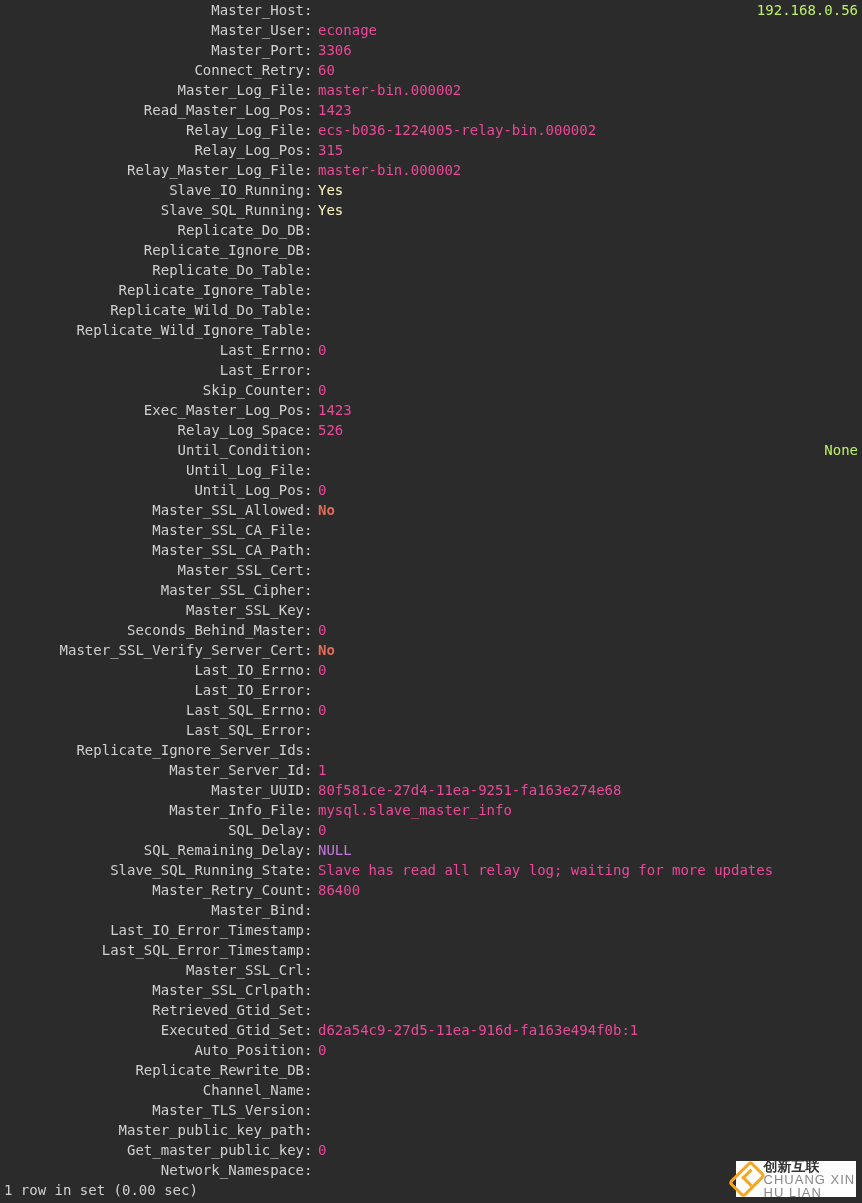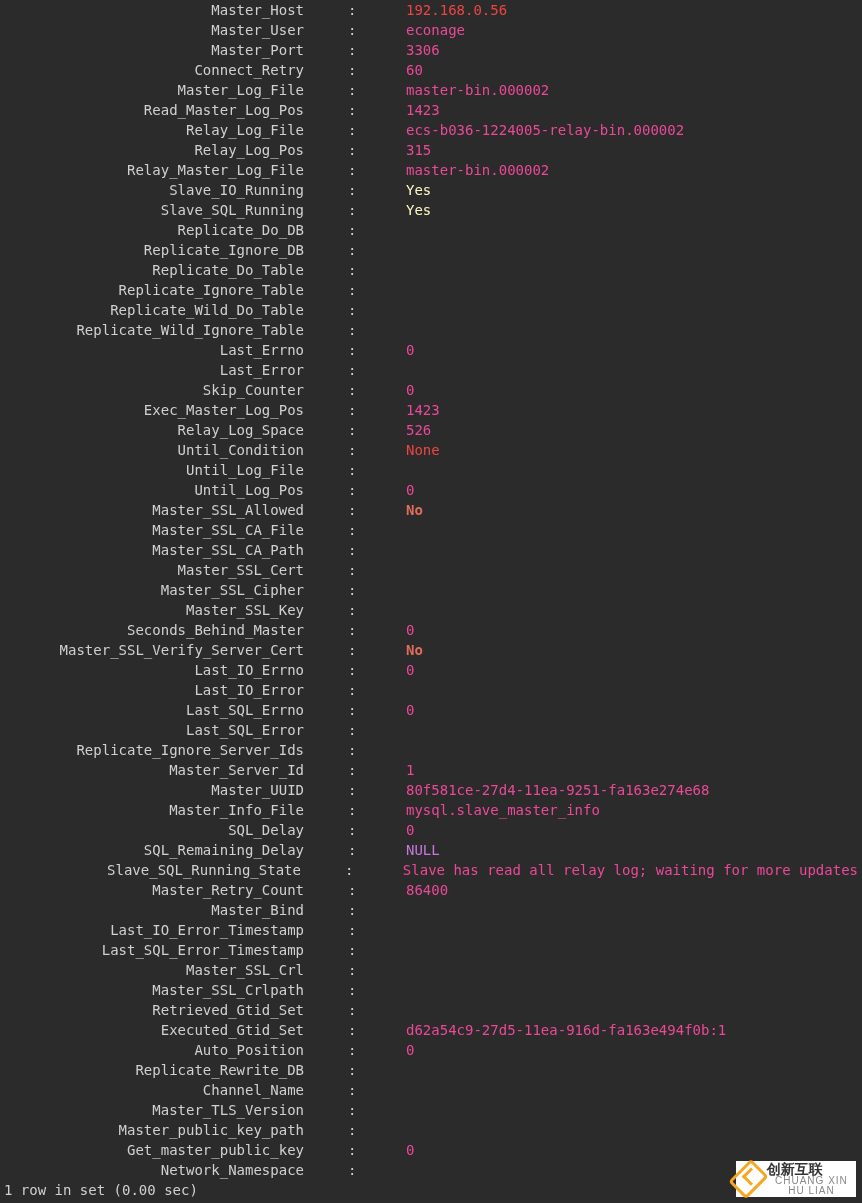--- a/index.html
+++ b/index.html
@@ -1,37 +1,37 @@
 <!DOCTYPE html>
 <html><head>
 <meta charset="utf-8">
 <style>
   html,body{margin:0;padding:0;background:#2b2b2b;color:#d0d0d0;
             font-family:"DejaVu Sans Mono","Menlo","Consolas",monospace;
             font-size:14px;line-height:20px;width:862px;}
   .terminal{white-space:pre;padding:0 4px;}
-  .row{display:flex;gap:44px;}
+  .row{display:flex;}
   .label{width:300px;text-align:right;color:#d0d0d0;}
   .colon{width:10px;text-align:left;color:#d0d0d0;}
   .value{flex:1;color:#ec4899;padding-left:4px;}
-  .v-magenta{color:#ef4444;}
+  .v-magenta{color:#bef264;text-align:right;}
   .v-green{color:#fef9c3;}
   .v-red{color:#e06c5c;font-weight:bold;}
   .v-purple{color:#c678dd;}
   .footer{padding-left:4px;}
   .logo{position:absolute;bottom:6px;right:6px;width:120px;height:36px;
         background:#fff;display:flex;align-items:center;justify-content:center;
         font-family:sans-serif;}
   .logo .mark{width:26px;height:26px;border:3px solid #f5a623;border-radius:4px;
               position:relative;margin-right:6px;transform:rotate(45deg);}
   .logo .mark::after{content:"";position:absolute;left:3px;top:3px;width:10px;height:10px;
                      border-left:3px solid #f5a623;border-bottom:3px solid #f5a623;}
   .logo .txt{display:flex;flex-direction:column;line-height:1;}
   .logo .txt .big{font-size:14px;font-weight:bold;color:#333;}
-  .logo .txt .small{font-size:10px;color:#888;letter-spacing:1px;text-align:center;}
+  .logo .txt .small{font-size:13px;color:#888;letter-spacing:1px;}
   body{position:relative;height:1203px;overflow:hidden;}
 </style>
 </head>
 <body>
 
 <div class="terminal" id="term"><div class="row"><span class="label">Master_Host</span><span class="colon">:</span><span class="value v-magenta">192.168.0.56</span></div><div class="row"><span class="label">Master_User</span><span class="colon">:</span><span class="value">econage</span></div><div class="row"><span class="label">Master_Port</span><span class="colon">:</span><span class="value">3306</span></div><div class="row"><span class="label">Connect_Retry</span><span class="colon">:</span><span class="value">60</span></div><div class="row"><span class="label">Master_Log_File</span><span class="colon">:</span><span class="value">master-bin.000002</span></div><div class="row"><span class="label">Read_Master_Log_Pos</span><span class="colon">:</span><span class="value">1423</span></div><div class="row"><span class="label">Relay_Log_File</span><span class="colon">:</span><span class="value">ecs-b036-1224005-relay-bin.000002</span></div><div class="row"><span class="label">Relay_Log_Pos</span><span class="colon">:</span><span class="value">315</span></div><div class="row"><span class="label">Relay_Master_Log_File</span><span class="colon">:</span><span class="value">master-bin.000002</span></div><div class="row"><span class="label">Slave_IO_Running</span><span class="colon">:</span><span class="value v-green">Yes</span></div><div class="row"><span class="label">Slave_SQL_Running</span><span class="colon">:</span><span class="value v-green">Yes</span></div><div class="row"><span class="label">Replicate_Do_DB</span><span class="colon">:</span><span class="value"></span></div><div class="row"><span class="label">Replicate_Ignore_DB</span><span class="colon">:</span><span class="value"></span></div><div class="row"><span class="label">Replicate_Do_Table</span><span class="colon">:</span><span class="value"></span></div><div class="row"><span class="label">Replicate_Ignore_Table</span><span class="colon">:</span><span class="value"></span></div><div class="row"><span class="label">Replicate_Wild_Do_Table</span><span class="colon">:</span><span class="value"></span></div><div class="row"><span class="label">Replicate_Wild_Ignore_Table</span><span class="colon">:</span><span class="value"></span></div><div class="row"><span class="label">Last_Errno</span><span class="colon">:</span><span class="value">0</span></div><div class="row"><span class="label">Last_Error</span><span class="colon">:</span><span class="value"></span></div><div class="row"><span class="label">Skip_Counter</span><span class="colon">:</span><span class="value">0</span></div><div class="row"><span class="label">Exec_Master_Log_Pos</span><span class="colon">:</span><span class="value">1423</span></div><div class="row"><span class="label">Relay_Log_Space</span><span class="colon">:</span><span class="value">526</span></div><div class="row"><span class="label">Until_Condition</span><span class="colon">:</span><span class="value v-magenta">None</span></div><div class="row"><span class="label">Until_Log_File</span><span class="colon">:</span><span class="value"></span></div><div class="row"><span class="label">Until_Log_Pos</span><span class="colon">:</span><span class="value">0</span></div><div class="row"><span class="label">Master_SSL_Allowed</span><span class="colon">:</span><span class="value v-red">No</span></div><div class="row"><span class="label">Master_SSL_CA_File</span><span class="colon">:</span><span class="value"></span></div><div class="row"><span class="label">Master_SSL_CA_Path</span><span class="colon">:</span><span class="value"></span></div><div class="row"><span class="label">Master_SSL_Cert</span><span class="colon">:</span><span class="value"></span></div><div class="row"><span class="label">Master_SSL_Cipher</span><span class="colon">:</span><span class="value"></span></div><div class="row"><span class="label">Master_SSL_Key</span><span class="colon">:</span><span class="value"></span></div><div class="row"><span class="label">Seconds_Behind_Master</span><span class="colon">:</span><span class="value">0</span></div><div class="row"><span class="label">Master_SSL_Verify_Server_Cert</span><span class="colon">:</span><span class="value v-red">No</span></div><div class="row"><span class="label">Last_IO_Errno</span><span class="colon">:</span><span class="value">0</span></div><div class="row"><span class="label">Last_IO_Error</span><span class="colon">:</span><span class="value"></span></div><div class="row"><span class="label">Last_SQL_Errno</span><span class="colon">:</span><span class="value">0</span></div><div class="row"><span class="label">Last_SQL_Error</span><span class="colon">:</span><span class="value"></span></div><div class="row"><span class="label">Replicate_Ignore_Server_Ids</span><span class="colon">:</span><span class="value"></span></div><div class="row"><span class="label">Master_Server_Id</span><span class="colon">:</span><span class="value">1</span></div><div class="row"><span class="label">Master_UUID</span><span class="colon">:</span><span class="value">80f581ce-27d4-11ea-9251-fa163e274e68</span></div><div class="row"><span class="label">Master_Info_File</span><span class="colon">:</span><span class="value">mysql.slave_master_info</span></div><div class="row"><span class="label">SQL_Delay</span><span class="colon">:</span><span class="value">0</span></div><div class="row"><span class="label">SQL_Remaining_Delay</span><span class="colon">:</span><span class="value v-purple">NULL</span></div><div class="row"><span class="label">Slave_SQL_Running_State</span><span class="colon">:</span><span class="value">Slave has read all relay log; waiting for more updates</span></div><div class="row"><span class="label">Master_Retry_Count</span><span class="colon">:</span><span class="value">86400</span></div><div class="row"><span class="label">Master_Bind</span><span class="colon">:</span><span class="value"></span></div><div class="row"><span class="label">Last_IO_Error_Timestamp</span><span class="colon">:</span><span class="value"></span></div><div class="row"><span class="label">Last_SQL_Error_Timestamp</span><span class="colon">:</span><span class="value"></span></div><div class="row"><span class="label">Master_SSL_Crl</span><span class="colon">:</span><span class="value"></span></div><div class="row"><span class="label">Master_SSL_Crlpath</span><span class="colon">:</span><span class="value"></span></div><div class="row"><span class="label">Retrieved_Gtid_Set</span><span class="colon">:</span><span class="value"></span></div><div class="row"><span class="label">Executed_Gtid_Set</span><span class="colon">:</span><span class="value">d62a54c9-27d5-11ea-916d-fa163e494f0b:1</span></div><div class="row"><span class="label">Auto_Position</span><span class="colon">:</span><span class="value">0</span></div><div class="row"><span class="label">Replicate_Rewrite_DB</span><span class="colon">:</span><span class="value"></span></div><div class="row"><span class="label">Channel_Name</span><span class="colon">:</span><span class="value"></span></div><div class="row"><span class="label">Master_TLS_Version</span><span class="colon">:</span><span class="value"></span></div><div class="row"><span class="label">Master_public_key_path</span><span class="colon">:</span><span class="value"></span></div><div class="row"><span class="label">Get_master_public_key</span><span class="colon">:</span><span class="value">0</span></div><div class="row"><span class="label">Network_Namespace</span><span class="colon">:</span><span class="value"></span></div></div>
 <div class="footer">1 row in set (0.00 sec)</div>
 
 <div class="logo">
   <div class="mark"></div>

